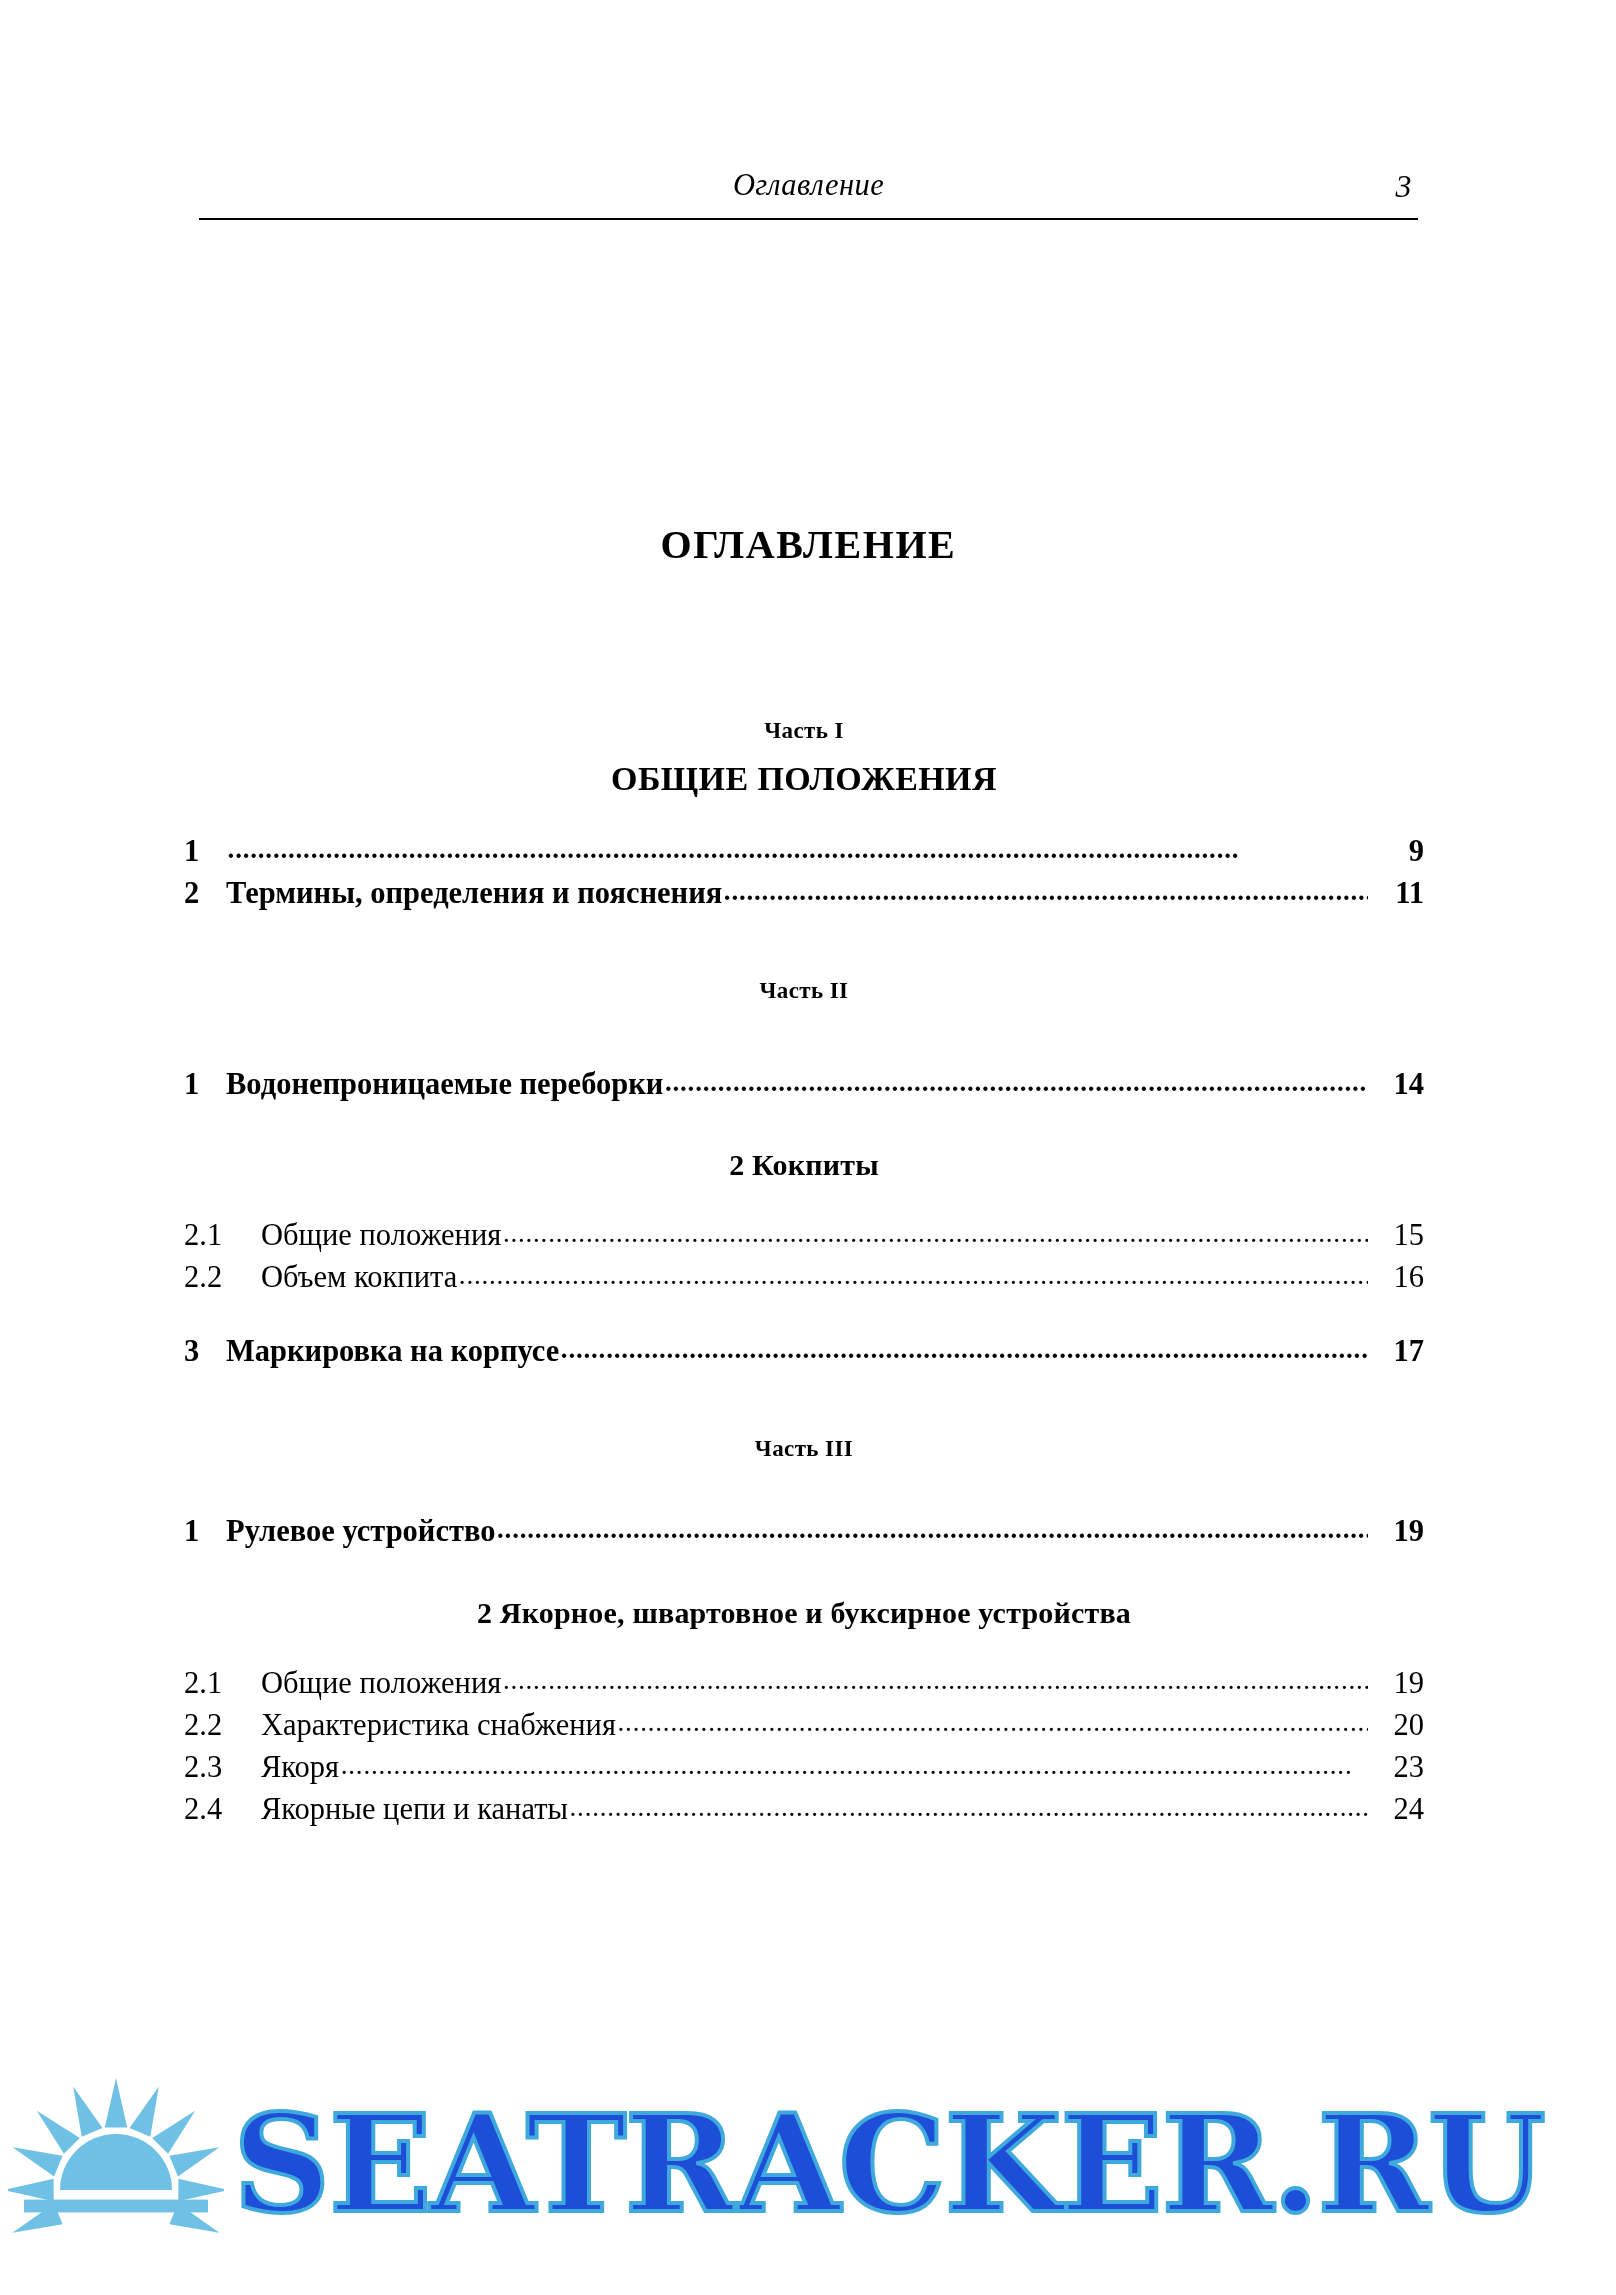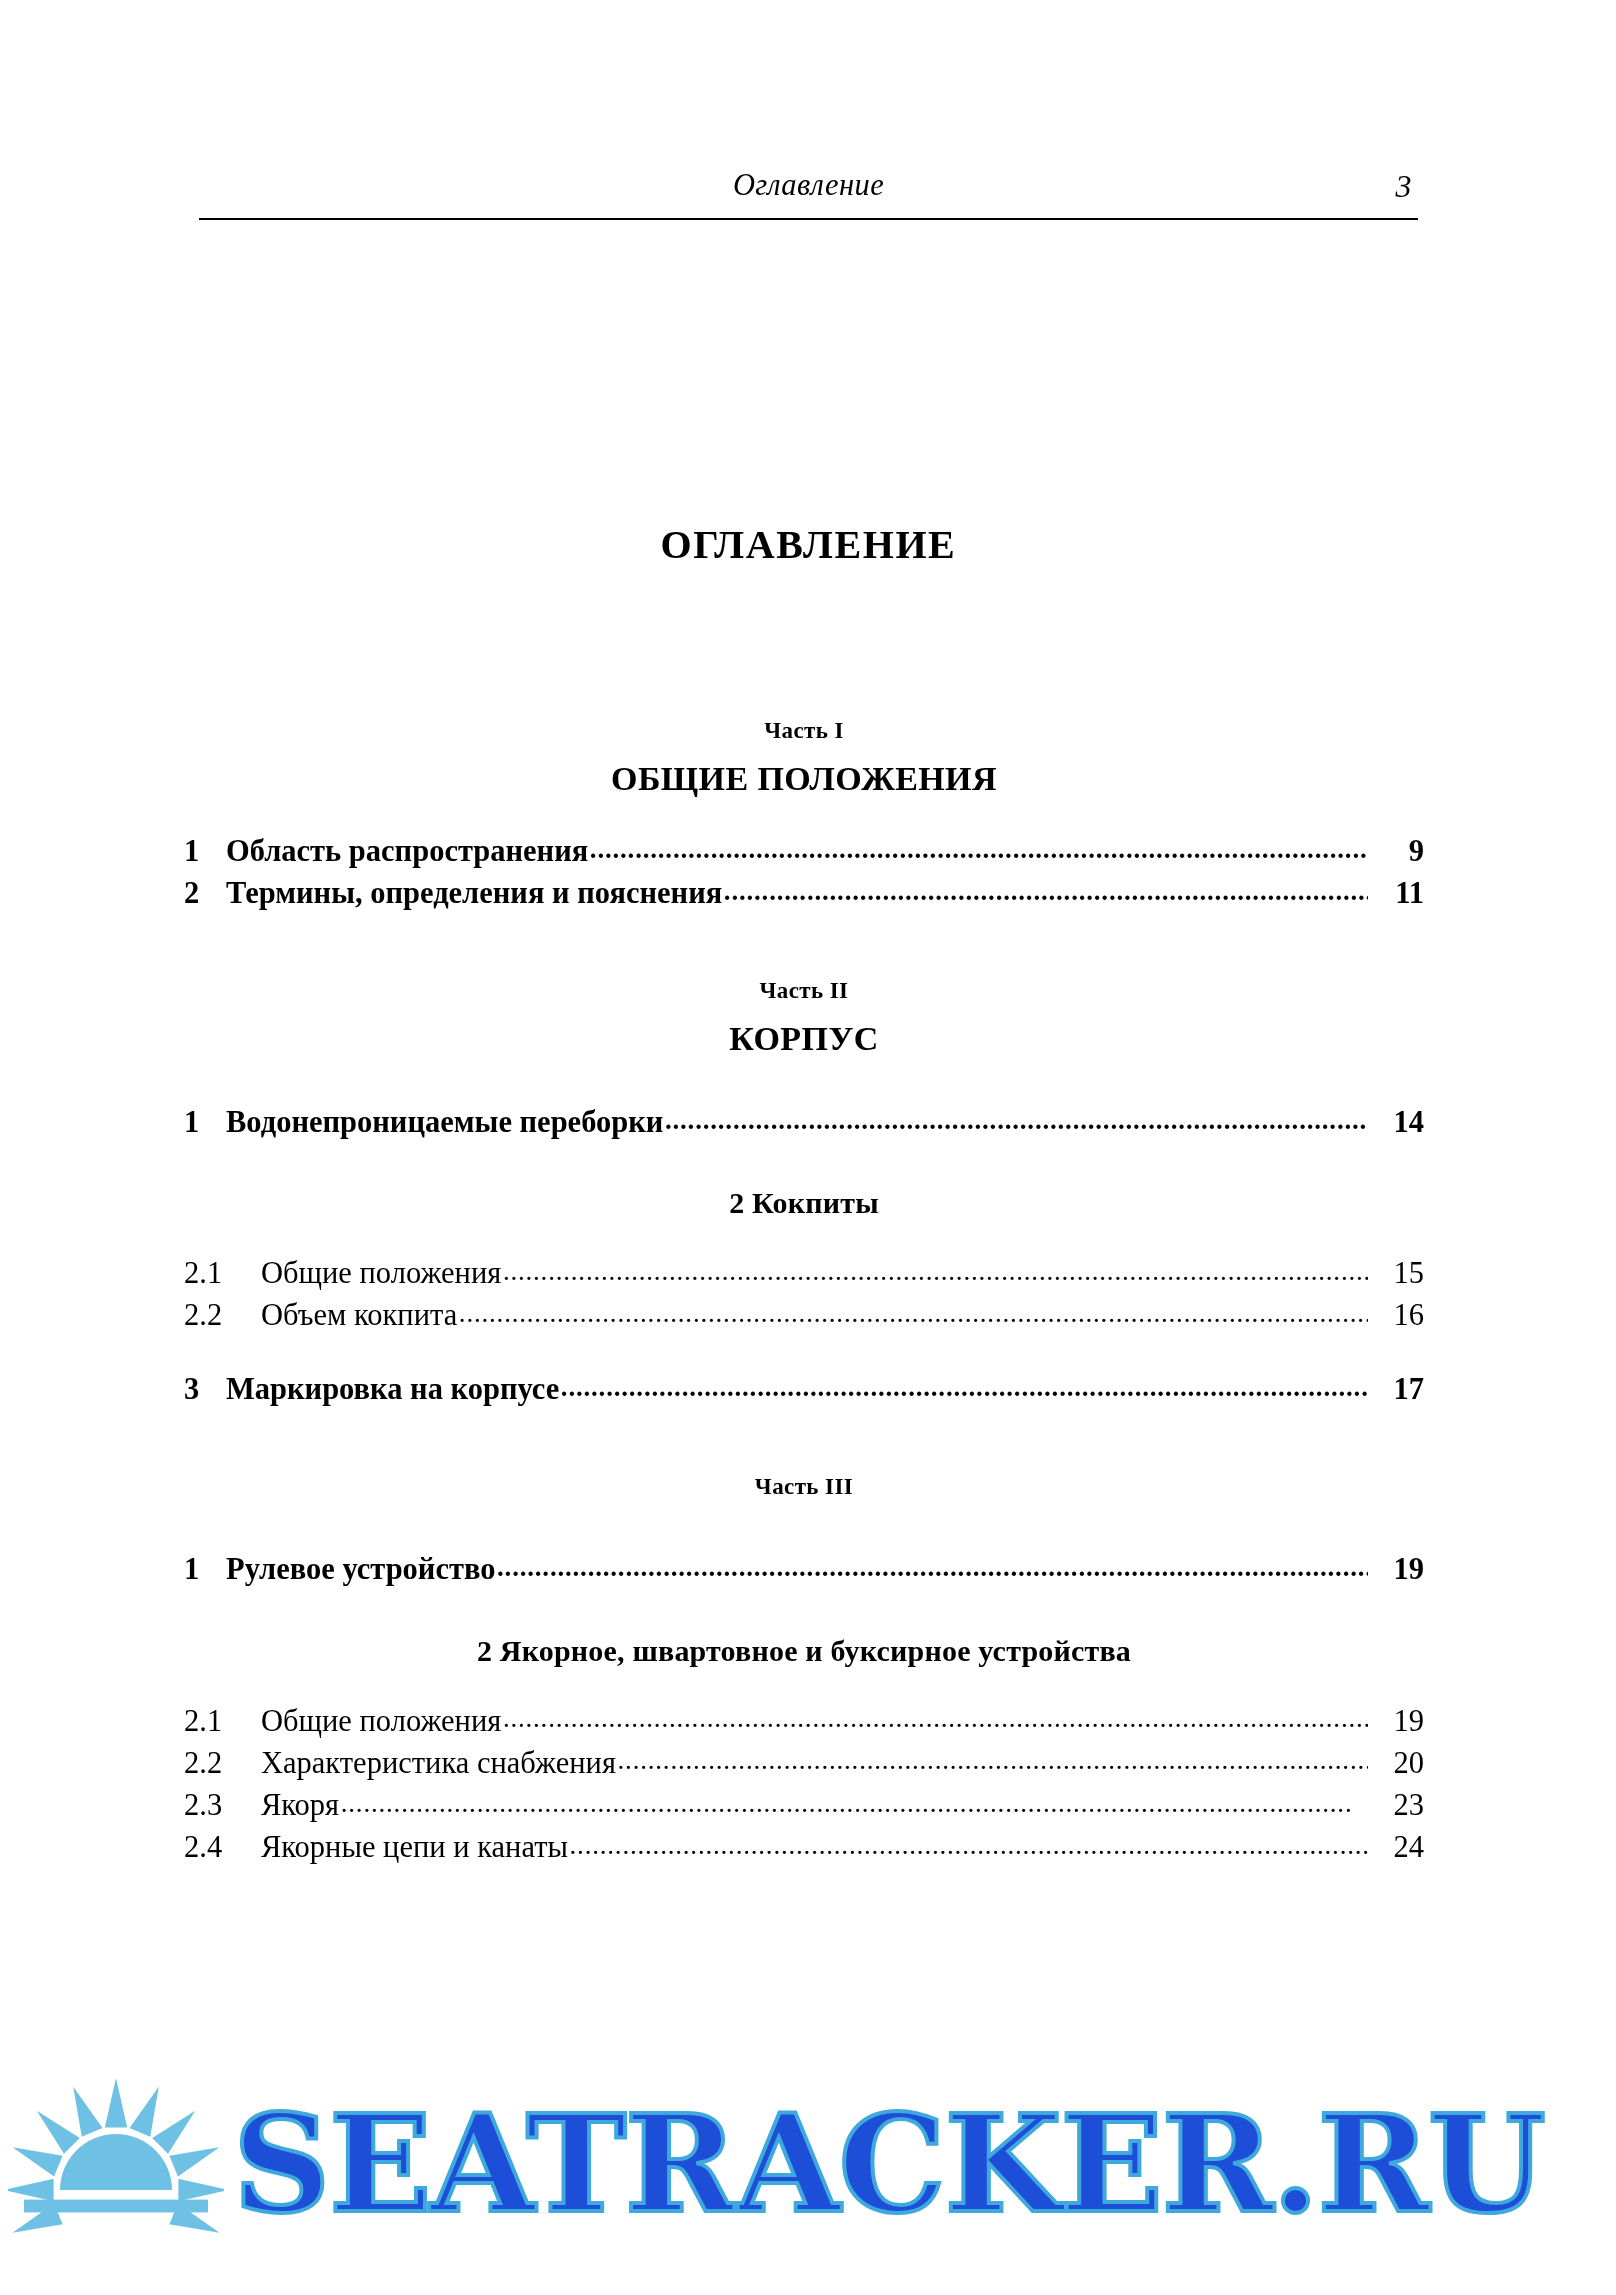--- a/index.html
+++ b/index.html
@@ -190,36 +190,34 @@
   <div class="doc-title">ОГЛАВЛЕНИЕ</div>
 
   <div class="toc">
 
     <div class="part-label">Часть I</div>
     <div class="part-name">ОБЩИЕ ПОЛОЖЕНИЯ</div>
     <div class="sp-40"></div>
 
     <div class="entry bold">
       <span class="num">1</span>
-      <span class="txt">Область распространения</span>
       <span class="leader">......................................................................................................................................</span>
       <span class="pg">9</span>
     </div>
 
     <div class="entry bold">
       <span class="num">2</span>
       <span class="txt">Термины, определения и пояснения</span>
       <span class="leader">......................................................................................................................................</span>
       <span class="pg">11</span>
     </div>
 
     <div class="sp-60"></div>
 
     <div class="part-label">Часть II</div>
-    <div class="part-name">КОРПУС</div>
     <div class="sp-54"></div>
 
     <div class="entry bold">
       <span class="num">1</span>
       <span class="txt">Водонепроницаемые переборки</span>
       <span class="leader">......................................................................................................................................</span>
       <span class="pg">14</span>
     </div>
 
     <div class="sp-54"></div>

